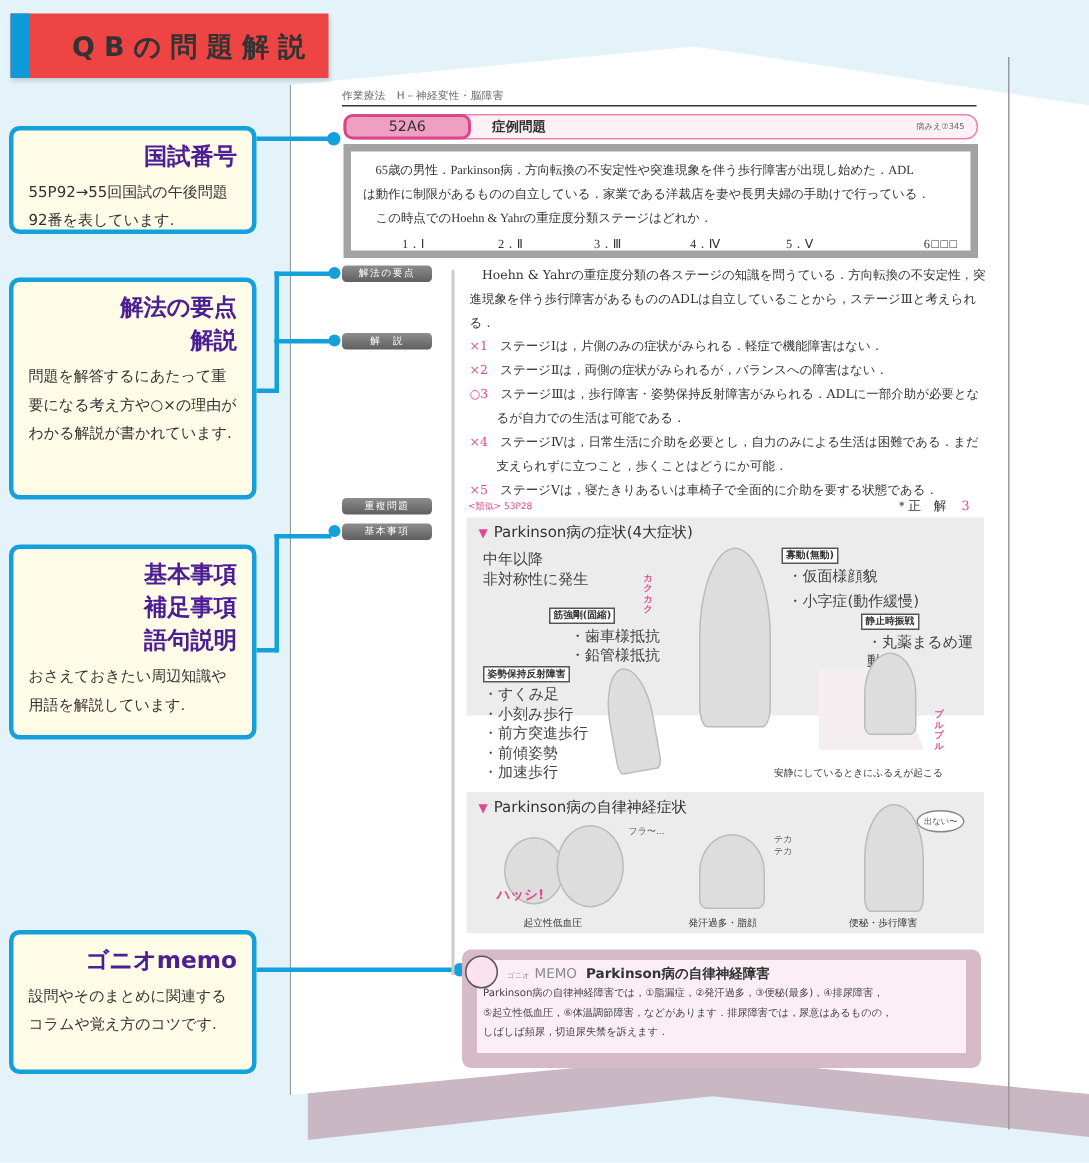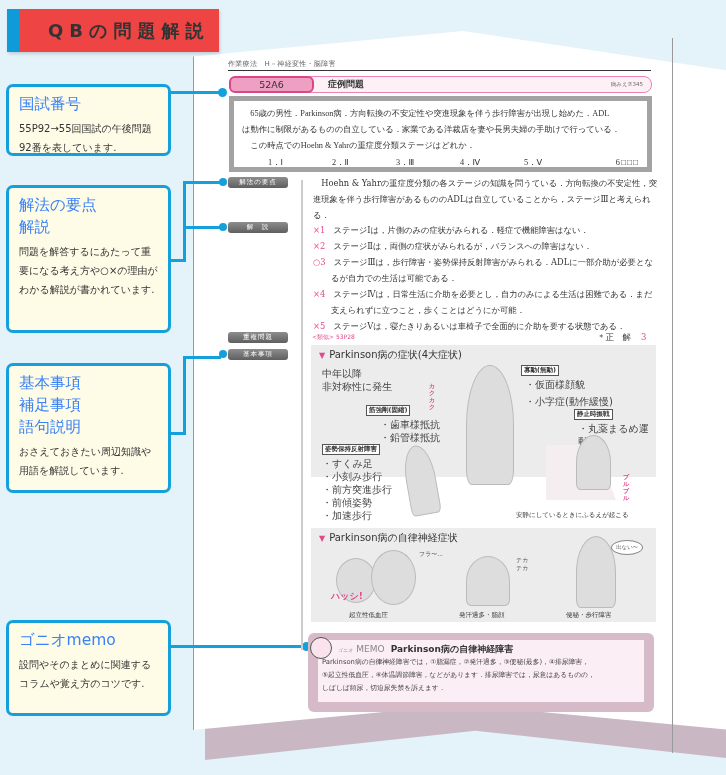--- a/index.html
+++ b/index.html
@@ -8,21 +8,21 @@
   
   .page-shadow{position:absolute;left:205px;top:30px;width:540px;height:730px;background:#c9b8c4;clip-path:polygon(0 6%,50% 2%,100% 8%,100% 100%,50% 96%,0 100%)}
   .page{position:absolute;left:193px;top:20px;width:540px;height:732px;background:#fff;border-left:1px solid #999;clip-path:polygon(0 5%,50% 1.5%,100% 7%,100% 97%,50% 93.5%,0 97%)}
   .page-edge-line{position:absolute;left:672px;top:38px;width:1px;height:715px;background:#999}
   
   .title-tab{position:absolute;left:7px;top:9px;width:212px;height:43px;background:#ef4444;box-shadow:1px 2px 3px rgba(0,0,0,.15);display:flex;align-items:center}
   .title-bar{width:13px;height:43px;background:#0f9ad9;margin-right:28px}
   .title-text{font-size:18px;font-weight:bold;letter-spacing:6px;color:#333}
   
   .callout{position:absolute;left:6px;width:165px;background:#fefbe6;border:3px solid #13a0db;border-radius:7px;padding:6px 10px}
-  .callout h3{color:#3b82f6;font-size:15.5px;text-align:left;line-height:22px;font-weight:normal}
+  .callout h3{color:#4c1d95;font-size:15.5px;text-align:right;line-height:22px;font-weight:bold}
   .callout p{font-size:10px;line-height:19px;color:#333;margin-top:4px}
   .connector{position:absolute;background:#13a0db}
   .dot{position:absolute;width:9px;height:9px;border-radius:50%;background:#13a0db}
   
   .crumb{position:absolute;left:228px;top:59px;font-size:7px;color:#666;letter-spacing:.3px}
   .crumb-rule{position:absolute;left:228px;top:70px;width:423px;height:1px;background:#333}
   .q-header{position:absolute;left:229px;top:76px;width:423px;height:17px;border:1px solid #e983b3;border-radius:8px;background:#fdf1f6;display:flex;align-items:center}
   .q-id{width:85px;height:17px;background:#ef9fc2;border:2px solid #d9478b;border-radius:6px;margin-left:-1px;font-size:9.5px;color:#333;display:flex;align-items:center;justify-content:center}
   .q-type{font-size:9px;font-weight:bold;margin-left:14px;color:#333}
   .q-ref{margin-left:auto;margin-right:8px;font-size:5.5px;color:#666}

